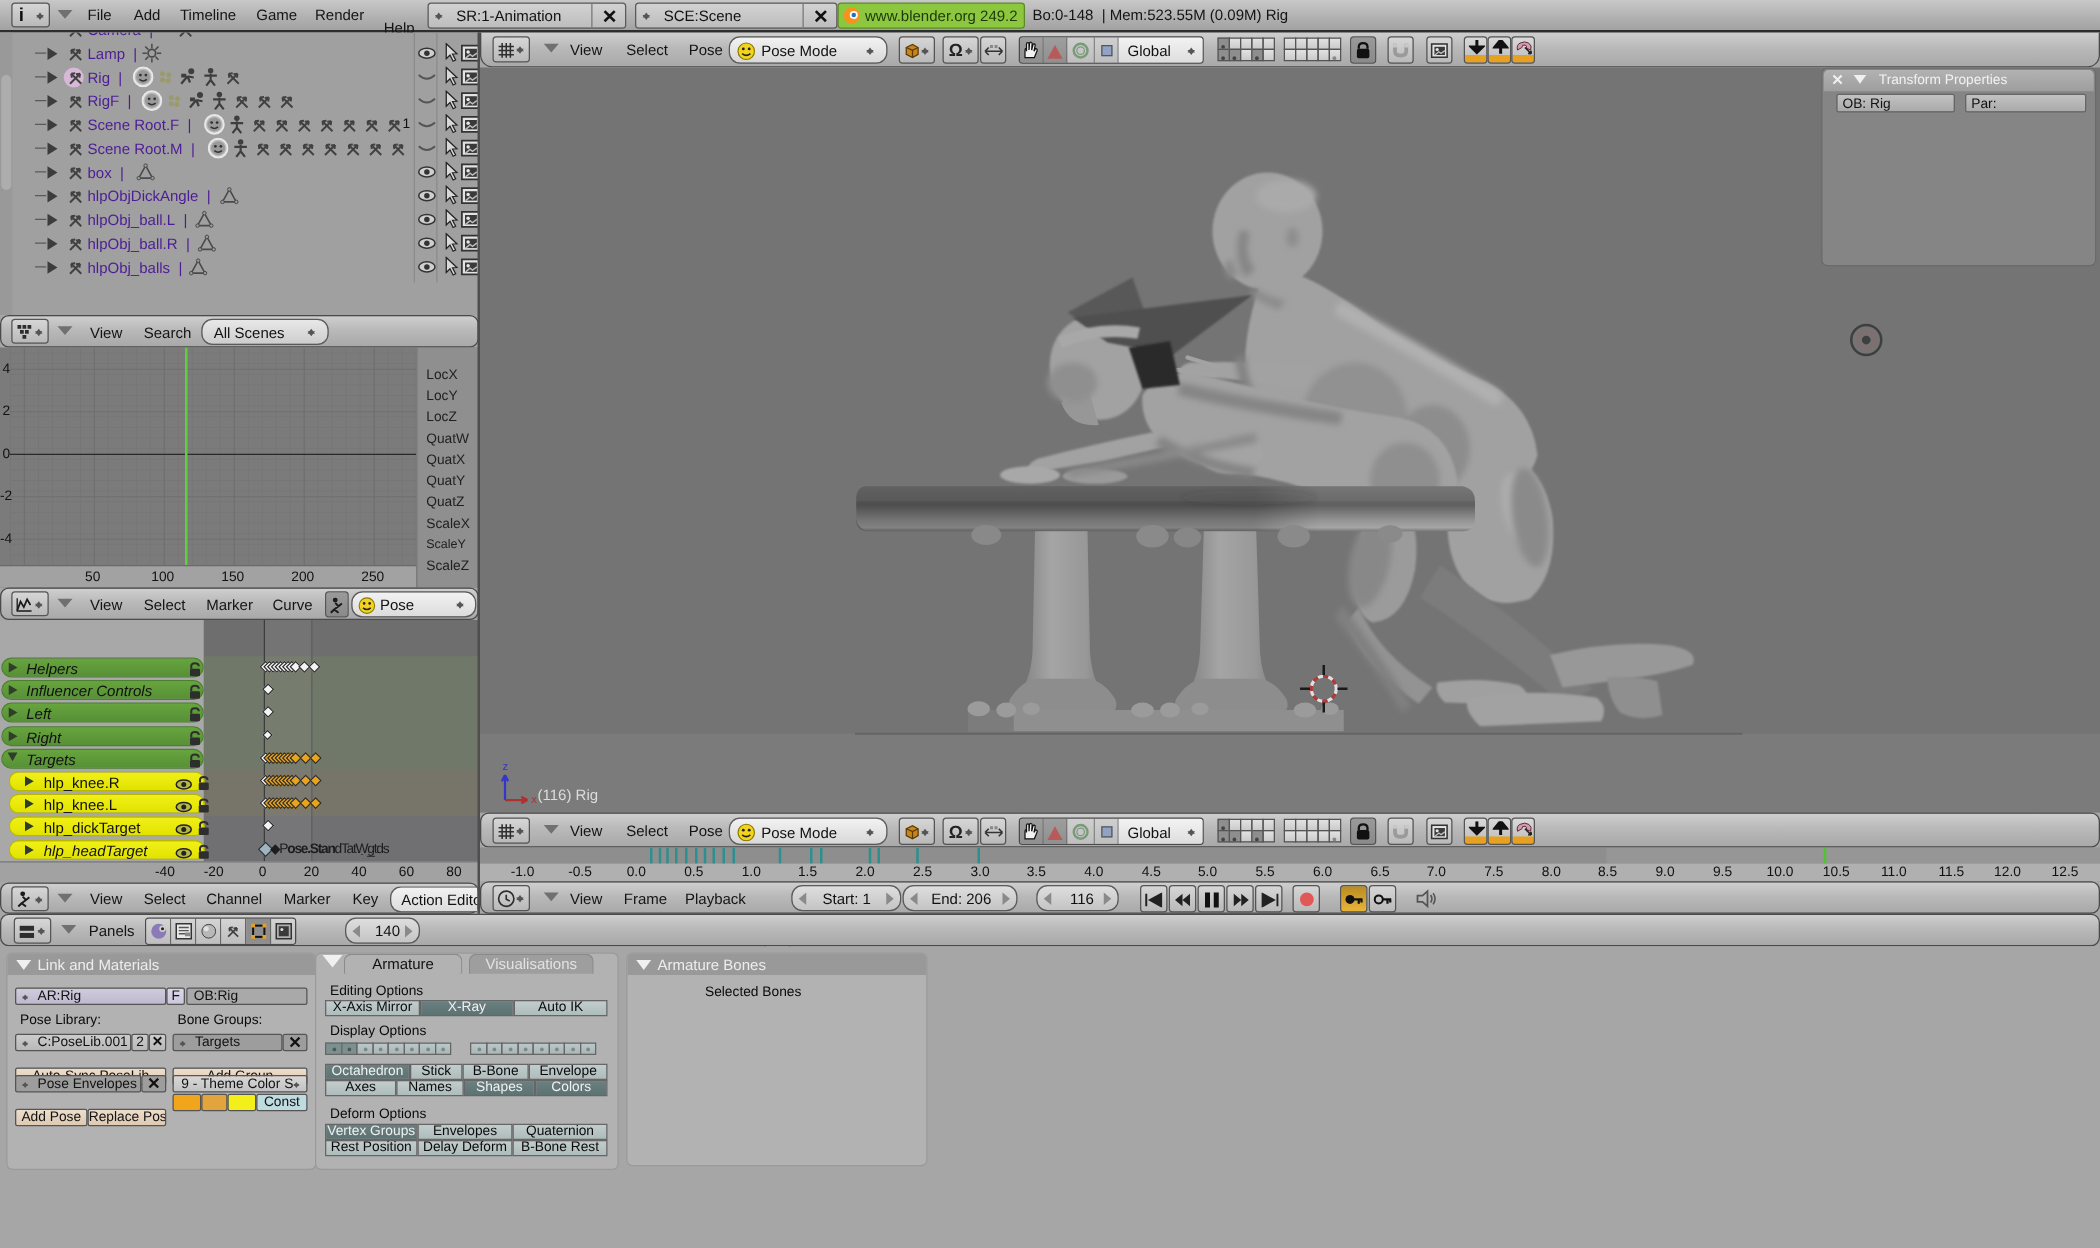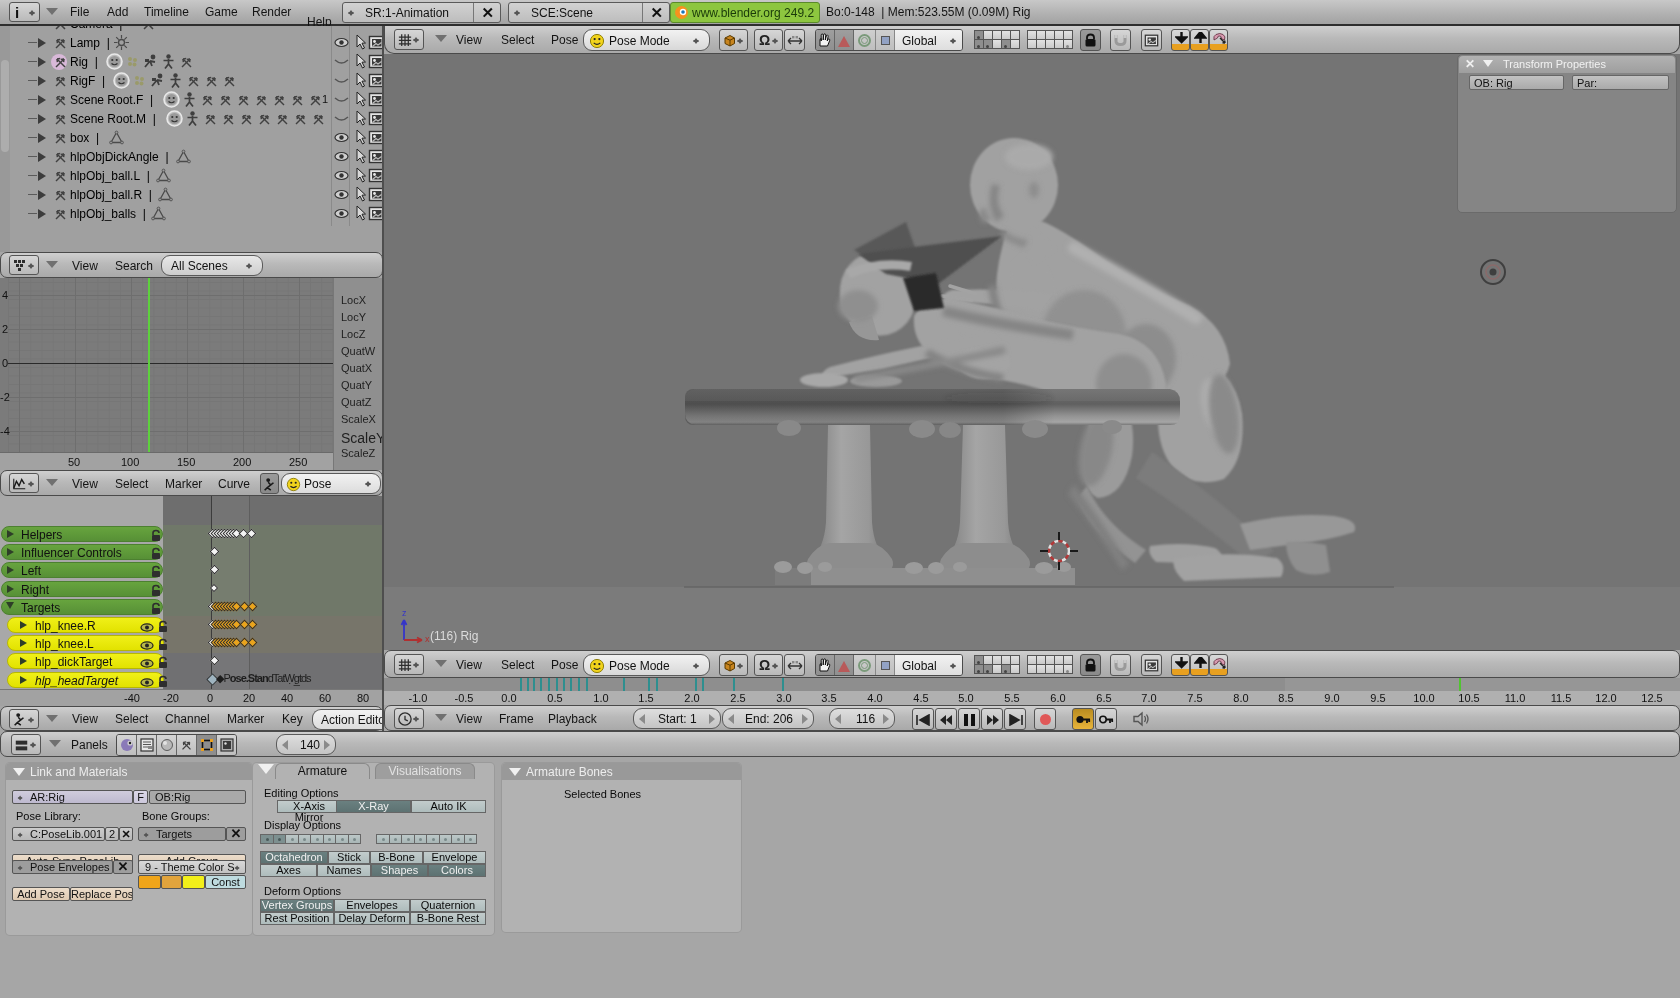--- a/index.html
+++ b/index.html
@@ -12,26 +12,26 @@
 .menu{position:absolute;font-size:12px;color:#141414;white-space:nowrap;}
 .ud{display:inline-block;width:9px;height:12px;position:relative;}
 .ud:before{content:"";position:absolute;left:1px;top:0;border:3.5px solid transparent;border-bottom:4px solid #555;}
 .ud:after{content:"";position:absolute;left:1px;bottom:0;border:3.5px solid transparent;border-top:4px solid #555;}
 .tri{display:inline-block;width:0;height:0;border:6px solid transparent;border-top:7px solid #707070;}
 .ibtn{position:absolute;background:linear-gradient(#d6d6d6,#b9b9b9);border:1px solid #555;border-radius:3px;box-sizing:border-box;}
 .ibtn.dark{background:linear-gradient(#9a9a9a,#8a8a8a);}
 .dd{position:absolute;background:linear-gradient(#e8e8e8,#cdcdcd);border:1px solid #5a5a5a;border-radius:9px;box-sizing:border-box;font-size:12px;color:#111;}
 .num{position:absolute;background:linear-gradient(#dedede,#c4c4c4);border:1px solid #5a5a5a;border-radius:9px;box-sizing:border-box;font-size:12px;color:#111;text-align:center;}
 .orow{position:absolute;left:0;width:383px;height:19px;}
-.oname{position:absolute;left:70px;top:3px;font-size:12px;color:#000000;}
+.oname{position:absolute;left:70px;top:3px;font-size:12px;color:#4c1d95;}
 .otri{position:absolute;left:38px;top:5px;width:0;height:0;border:5px solid transparent;border-left:8px solid #3c3c3c;}
 .oline{position:absolute;left:28px;top:9px;width:9px;height:1px;background:#5a5a5a;}
 .ic{position:absolute;top:1px;width:17px;height:17px;}
 .klock{position:absolute;width:11px;height:13px;top:2px;}
-.chg{position:absolute;left:1px;width:162px;height:16px;background:linear-gradient(#67a43e,#579036);border-radius:8px;border:1px solid #4c8030;box-sizing:border-box;}
+.chg{position:absolute;left:1px;width:162px;height:16px;background:linear-gradient(#67a43e,#579036);border-radius:8px;border:1px solid #4c8030;box-sizing:border-box;font-style:italic;}
 .chy{position:absolute;left:7px;width:157px;height:16px;background:linear-gradient(#f0f018,#e2e200);border-radius:8px;border:1px solid #b8b800;box-sizing:border-box;}
 .ctri{position:absolute;left:5px;top:3px;width:0;height:0;border:4px solid transparent;border-left:7px solid #2e3e28;}
 .cname{position:absolute;left:19px;top:1px;font-size:12px;color:#111;}
 .kd{position:absolute;width:7px;height:7px;border:1px solid #2e2e2e;transform:rotate(45deg);box-sizing:border-box;}
 .kw{background:#f4f4f4;}.ko{background:#e9a41e;}.kb{background:#9fb4c0;}
 .lgrid{position:absolute;top:4px;width:50px;height:20px;font-size:0;}
 .lgrid i{display:inline-block;width:10px;height:10px;background:linear-gradient(#e2e2e2,#cacaca);border:1px solid #555;box-sizing:border-box;margin:0 -1px -1px 0;position:relative;}
 .lgrid i.on{background:#8e8e8e;}
 .lgrid i.on:after{content:"";position:absolute;left:2px;top:5px;width:3px;height:3px;background:#444;border-radius:2px;}
 .lgrid i.dot:after{content:"";position:absolute;left:2px;top:5px;width:3px;height:3px;background:#888;border-radius:2px;}
@@ -541,21 +541,21 @@
     </div>
     <div class="abs" style="left:333px;top:0;width:50px;height:192px;background:#8f8f8f;border-left:1px solid #777;box-sizing:border-box;">
       <span class="abs" style="left:7px;top:16px;font-size:11px;color:#1f1f1f;">LocX</span>
       <span class="abs" style="left:7px;top:33px;font-size:11px;color:#1f1f1f;">LocY</span>
       <span class="abs" style="left:7px;top:50px;font-size:11px;color:#1f1f1f;">LocZ</span>
       <span class="abs" style="left:7px;top:67px;font-size:11px;color:#1f1f1f;">QuatW</span>
       <span class="abs" style="left:7px;top:84px;font-size:11px;color:#1f1f1f;">QuatX</span>
       <span class="abs" style="left:7px;top:101px;font-size:11px;color:#1f1f1f;">QuatY</span>
       <span class="abs" style="left:7px;top:118px;font-size:11px;color:#1f1f1f;">QuatZ</span>
       <span class="abs" style="left:7px;top:135px;font-size:11px;color:#1f1f1f;">ScaleX</span>
-      <span class="abs" style="left:7px;top:152px;font-size:14px;color:#1f1f1f;">ScaleY</span>
+      <span class="abs" style="left:7px;top:152px;font-size:10px;color:#1f1f1f;">ScaleY</span>
       <span class="abs" style="left:7px;top:169px;font-size:11px;color:#1f1f1f;">ScaleZ</span>
     </div>
   </div>
   <div class="hdr" id="ipo-hdr" style="left:0;top:470px;width:383px;height:26px;">
     <div class="ibtn" style="left:8px;top:2px;width:30px;height:20px;">
         <svg width="15" height="15" style="position:absolute;left:2px;top:2px;">
           <use href="#i-ipo"></use>
         </svg>
         <span class="ud" style="position:absolute;right:2px;top:4px;"></span>
       </div>
@@ -1339,21 +1339,21 @@
       <div class="fld" style="left:155px;top:112px;width:21px;background:#e2a43c;"></div>
       <div class="fld" style="left:176px;top:112px;width:23px;background:#f2ef1a;"></div>
       <div class="fld" style="left:199px;top:112px;width:41px;background:#bedbdf;text-align:center;">Const</div>
     </div>
 
     <div class="panel" style="left:253px;top:6px;width:241px;height:172px;">
       <div class="abs" style="left:5px;top:0px;width:0;height:0;border:8px solid transparent;border-top:10px solid #f0f0f0;margin-top:1px;"></div>
       <div class="abs" style="left:22px;top:0px;width:95px;height:16px;background:#b2b2b2;border:1px solid #8a8a8a;border-bottom:none;border-radius:6px 6px 0 0;text-align:center;box-sizing:border-box;">Armature</div>
       <div class="abs" style="left:122px;top:0px;width:100px;height:16px;background:#9e9e9e;border:1px solid #8a8a8a;border-bottom:none;border-radius:6px 6px 0 0;text-align:center;color:#e2e2e2;box-sizing:border-box;">Visualisations</div>
       <span class="lbl" style="left:11px;top:24px;">Editing Options</span>
-      <div class="tbtn" style="left:24px;top:37px;width:64px;">X-Axis Mirror</div>
+      <div class="tbtn" style="left:7px;top:37px;width:76px;">X-Axis Mirror</div>
       <div class="tbtn on" style="left:83px;top:37px;width:75px;">X-Ray</div>
       <div class="tbtn" style="left:158px;top:37px;width:75px;">Auto IK</div>
       <span class="lbl" style="left:11px;top:56px;">Display Options</span>
       <div class="bl" style="left:7px;top:71px;"><i class="on"></i><i class="on"></i><i></i><i></i><i></i><i></i><i></i><i></i></div>
       <div class="bl" style="left:123px;top:71px;"><i></i><i></i><i></i><i></i><i></i><i></i><i></i><i></i></div>
       <div class="tbtn on" style="left:7px;top:88px;width:68px;">Octahedron</div>
       <div class="tbtn" style="left:75px;top:88px;width:42px;">Stick</div>
       <div class="tbtn" style="left:117px;top:88px;width:53px;">B-Bone</div>
       <div class="tbtn" style="left:170px;top:88px;width:63px;">Envelope</div>
       <div class="tbtn" style="left:7px;top:101px;width:57px;">Axes</div>

